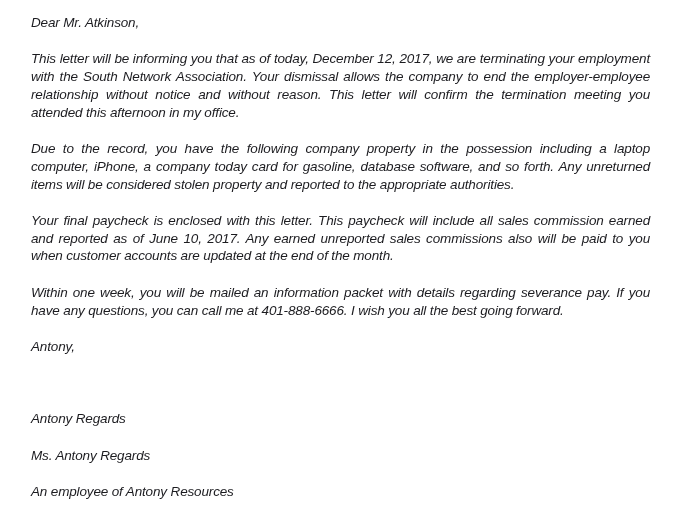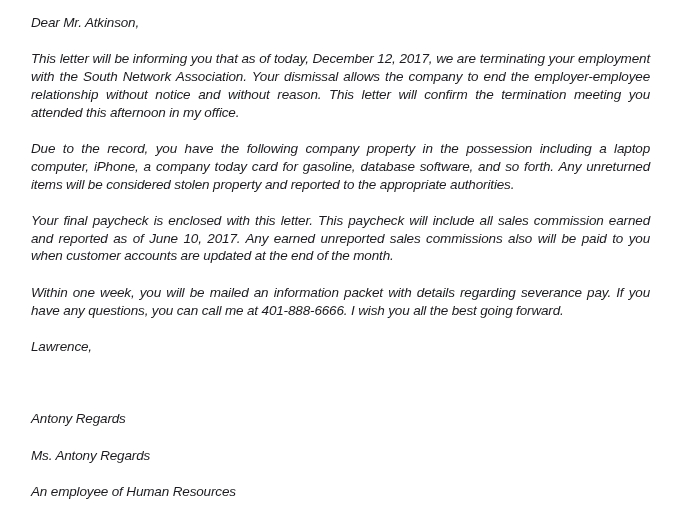--- a/index.html
+++ b/index.html
@@ -43,23 +43,23 @@
 
       <p class="body-paragraph">This letter will be informing you that as of today, December 12, 2017, we are terminating your employment with the South Network Association. Your dismissal allows the company to end the employer-employee relationship without notice and without reason. This letter will confirm the termination meeting you attended this afternoon in my office.</p>
 
       <p class="body-paragraph">Due to the record, you have the following company property in the possession including a laptop computer, iPhone, a company today card for gasoline, database software, and so forth. Any unreturned items will be considered stolen property and reported to the appropriate authorities.</p>
 
       <p class="body-paragraph">Your final paycheck is enclosed with this letter. This paycheck will include all sales commission earned and reported as of June 10, 2017. Any earned unreported sales commissions also will be paid to you when customer accounts are updated at the end of the month.</p>
 
       <p class="body-paragraph">Within one week, you will be mailed an information packet with details regarding severance pay. If you have any questions, you can call me at 401-888-6666. I wish you all the best going forward.</p>
     </div>
 
-  <p class="closing">Lawrence,</p>
+  <p class="closing">Antony,</p>
 
   <div class="signature-gap"></div>
 
   <p>Antony Regards</p>
 
   <p>Ms. Antony Regards</p>
 
-  <p>An employee of Human Resources</p>
+  <p>An employee of Antony Resources</p>
 
 </div>
 
 </body></html>

